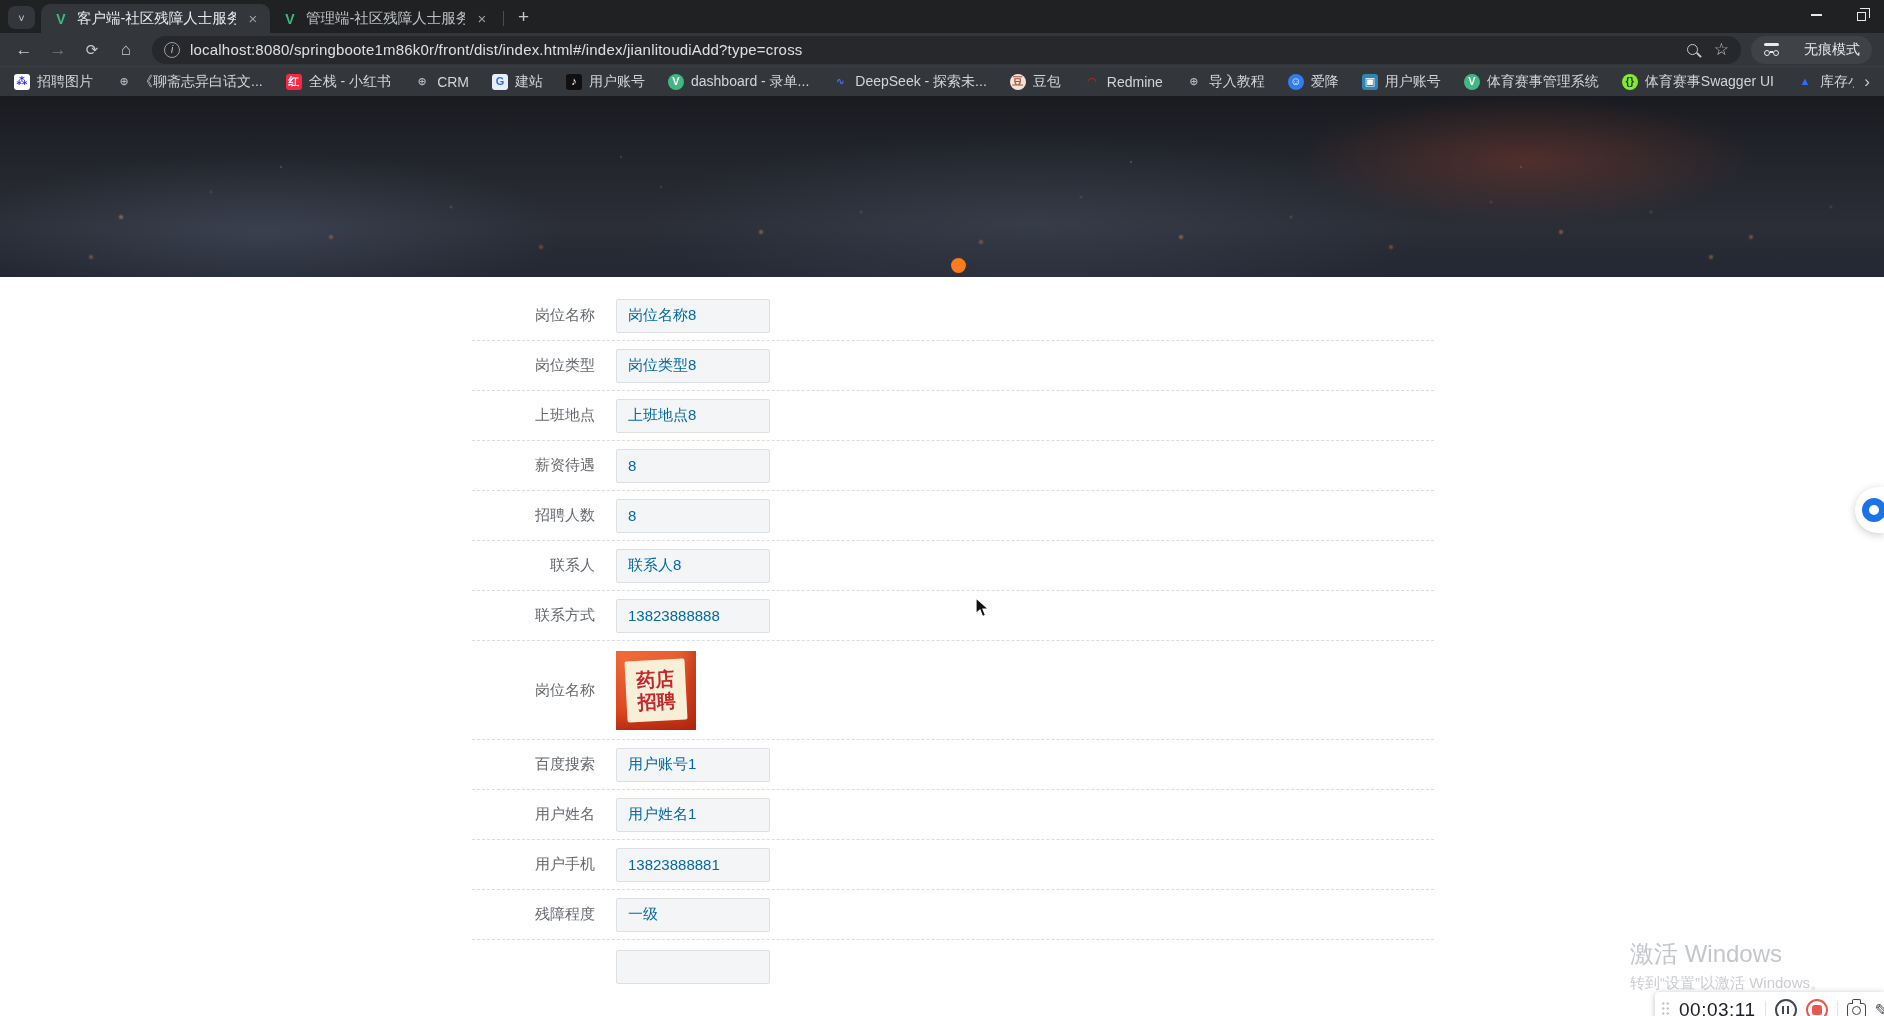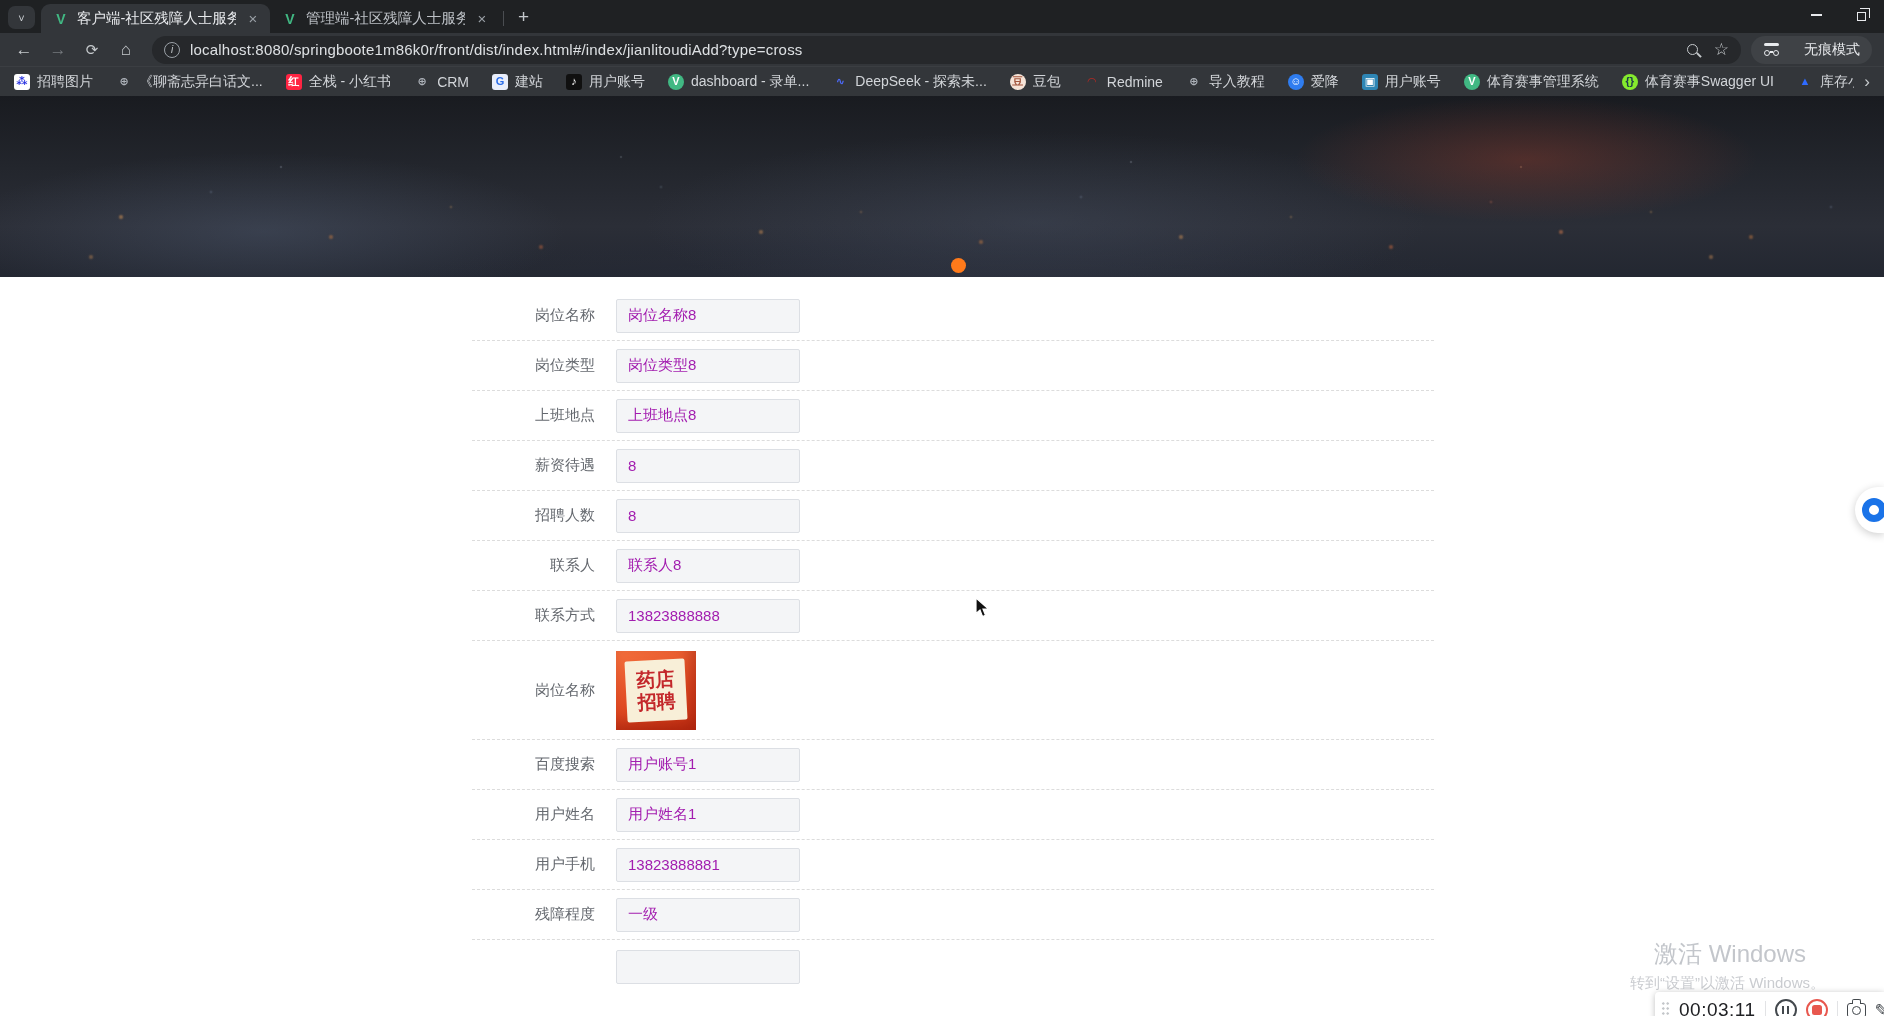--- a/index.html
+++ b/index.html
@@ -83,36 +83,36 @@
   .carousel-dot { position:absolute; left:951px; top:162px; width:15px; height:15px; border-radius:50%; }
 
   
   .content { background:#fff; position:relative; }
   .form { margin:14px 0 0 472px; width:962px; }
   .form-row { min-height:50px; border-bottom:1px dashed #dcdcdc; display:flex; align-items:center; }
   .form-row.image-row { min-height:99px; }
   .form-row.partial { border-bottom:none; align-items:flex-start; padding-top:10px; min-height:60px; }
   .form-label { width:135px; text-align:right; padding-right:12px; color:#65696f; font-size:15px; flex:none; }
   .form-control { margin-left:9px; }
-  .text-input { width:184px; height:34px; background:#f4f5f7; border:1px solid #dcdfe4; border-radius:2px;
-    display:flex; align-items:center; padding:0 11px; color:#a21caf; font-size:15px; white-space:nowrap; }
+  .text-input { width:154px; height:34px; background:#f4f5f7; border:1px solid #dcdfe4; border-radius:2px;
+    display:flex; align-items:center; padding:0 11px; color:#0369a1; font-size:15px; white-space:nowrap; }
   .recruit-img { width:80px; height:79px; display:flex; align-items:center; justify-content:center;
     box-shadow:inset -6px -8px 14px rgba(120,10,0,.35); }
   .recruit-inner { width:60px; height:61px; display:flex; flex-direction:column; align-items:center;
     justify-content:center; font-weight:bold; font-size:19px; line-height:1.15; transform:rotate(-3deg);
     font-family:"Liberation Serif","DejaVu Serif",serif; border-radius:2px; }
 
   
   .cursor { position:absolute; left:975px; top:597px; }
   .float-widget { position:absolute; right:0; top:487px; width:29px; height:46px; background:#fff;
     border-radius:23px 0 0 23px; box-shadow:0 2px 8px rgba(0,0,0,.2); display:flex; align-items:center; padding-left:7px; }
   .float-icon { width:24px; height:24px; border-radius:50%; border:7px solid #1a73e8; background:#fff; flex:none; }
 
   .watermark { position:absolute; left:1630px; top:938px; pointer-events:none; }
-  .wm1 { font-size:24px; color:#c3c6cb;margin-left:24px; }
+  .wm1 { font-size:24px; color:#c3c6cb; }
   .wm2 { font-size:15px; color:#caccd0; margin-top:4px; }
 
   .recorder { position:absolute; left:1655px; top:992px; width:229px; height:36px; background:#fff;
     border-radius:4px 0 0 0; box-shadow:0 1px 6px rgba(0,0,0,.25); display:flex; align-items:center;
     gap:9px; padding:0 6px 0 6px; }
   .rec-grip { width:9px; height:18px; flex:none;
     background-image:radial-gradient(circle,#c3c6c9 1.1px,transparent 1.4px); background-size:4.5px 5px; }
   .rec-time { font-size:19px; color:#202124; letter-spacing:.5px; }
   .rec-div { width:1px; height:18px; background:#e2e3e5; flex:none; }
   .rec-pause { width:22px; height:22px; border:2px solid #43484d; border-radius:50%; display:flex;

